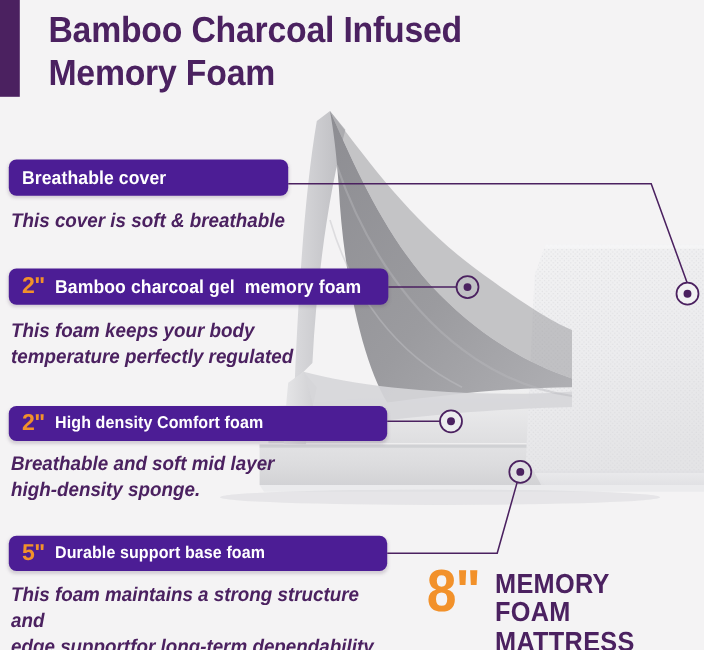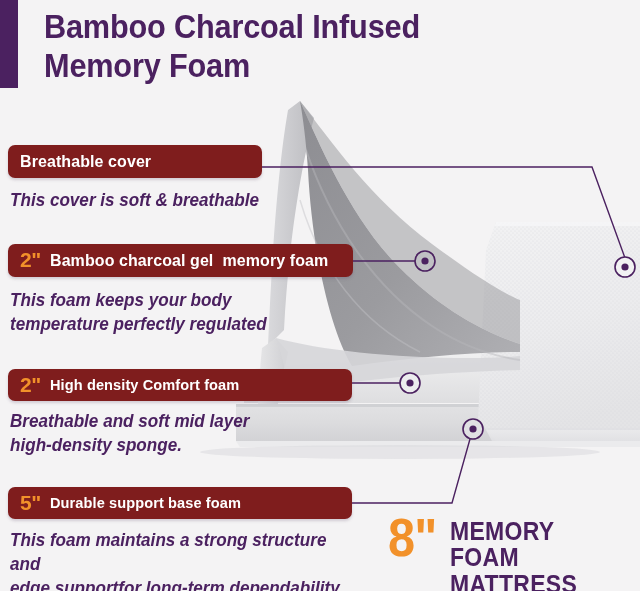--- a/index.html
+++ b/index.html
@@ -31,21 +31,21 @@
     line-height:1.17;
     letter-spacing:-0.2px;
     transform:scaleX(0.93);
     transform-origin:left top;
     white-space:pre-line;
   }
 
   
   .pill{
     position:absolute;
-    background:#7f1d1d;
+    background:#4c1d95;
     border-radius:7px;
     box-shadow:0 2px 3px rgba(90,70,100,.22);
     display:flex;align-items:center;
     padding:6px 12px;
     box-sizing:border-box;
     color:#ffffff;
   }
   .pill .sz{
     color:#f2912a;
     font-family:"Liberation Sans Narrow","Liberation Sans",sans-serif;

